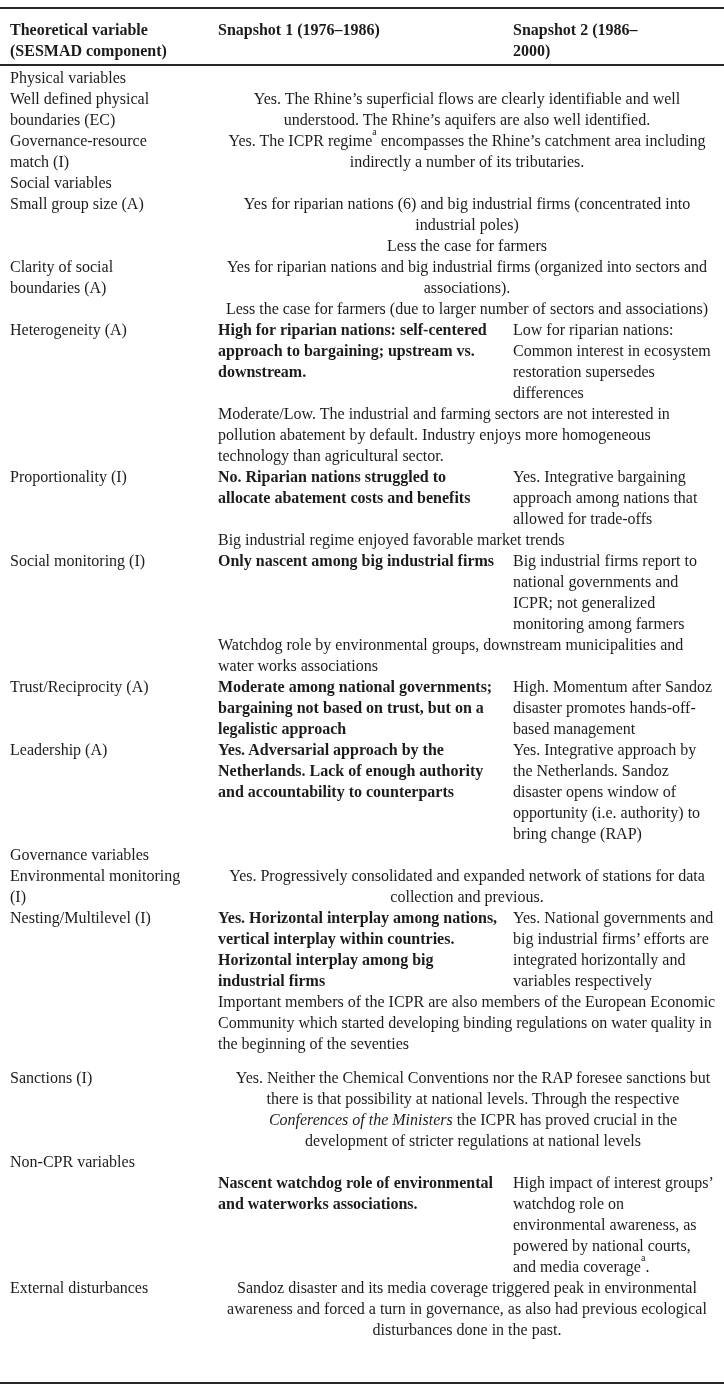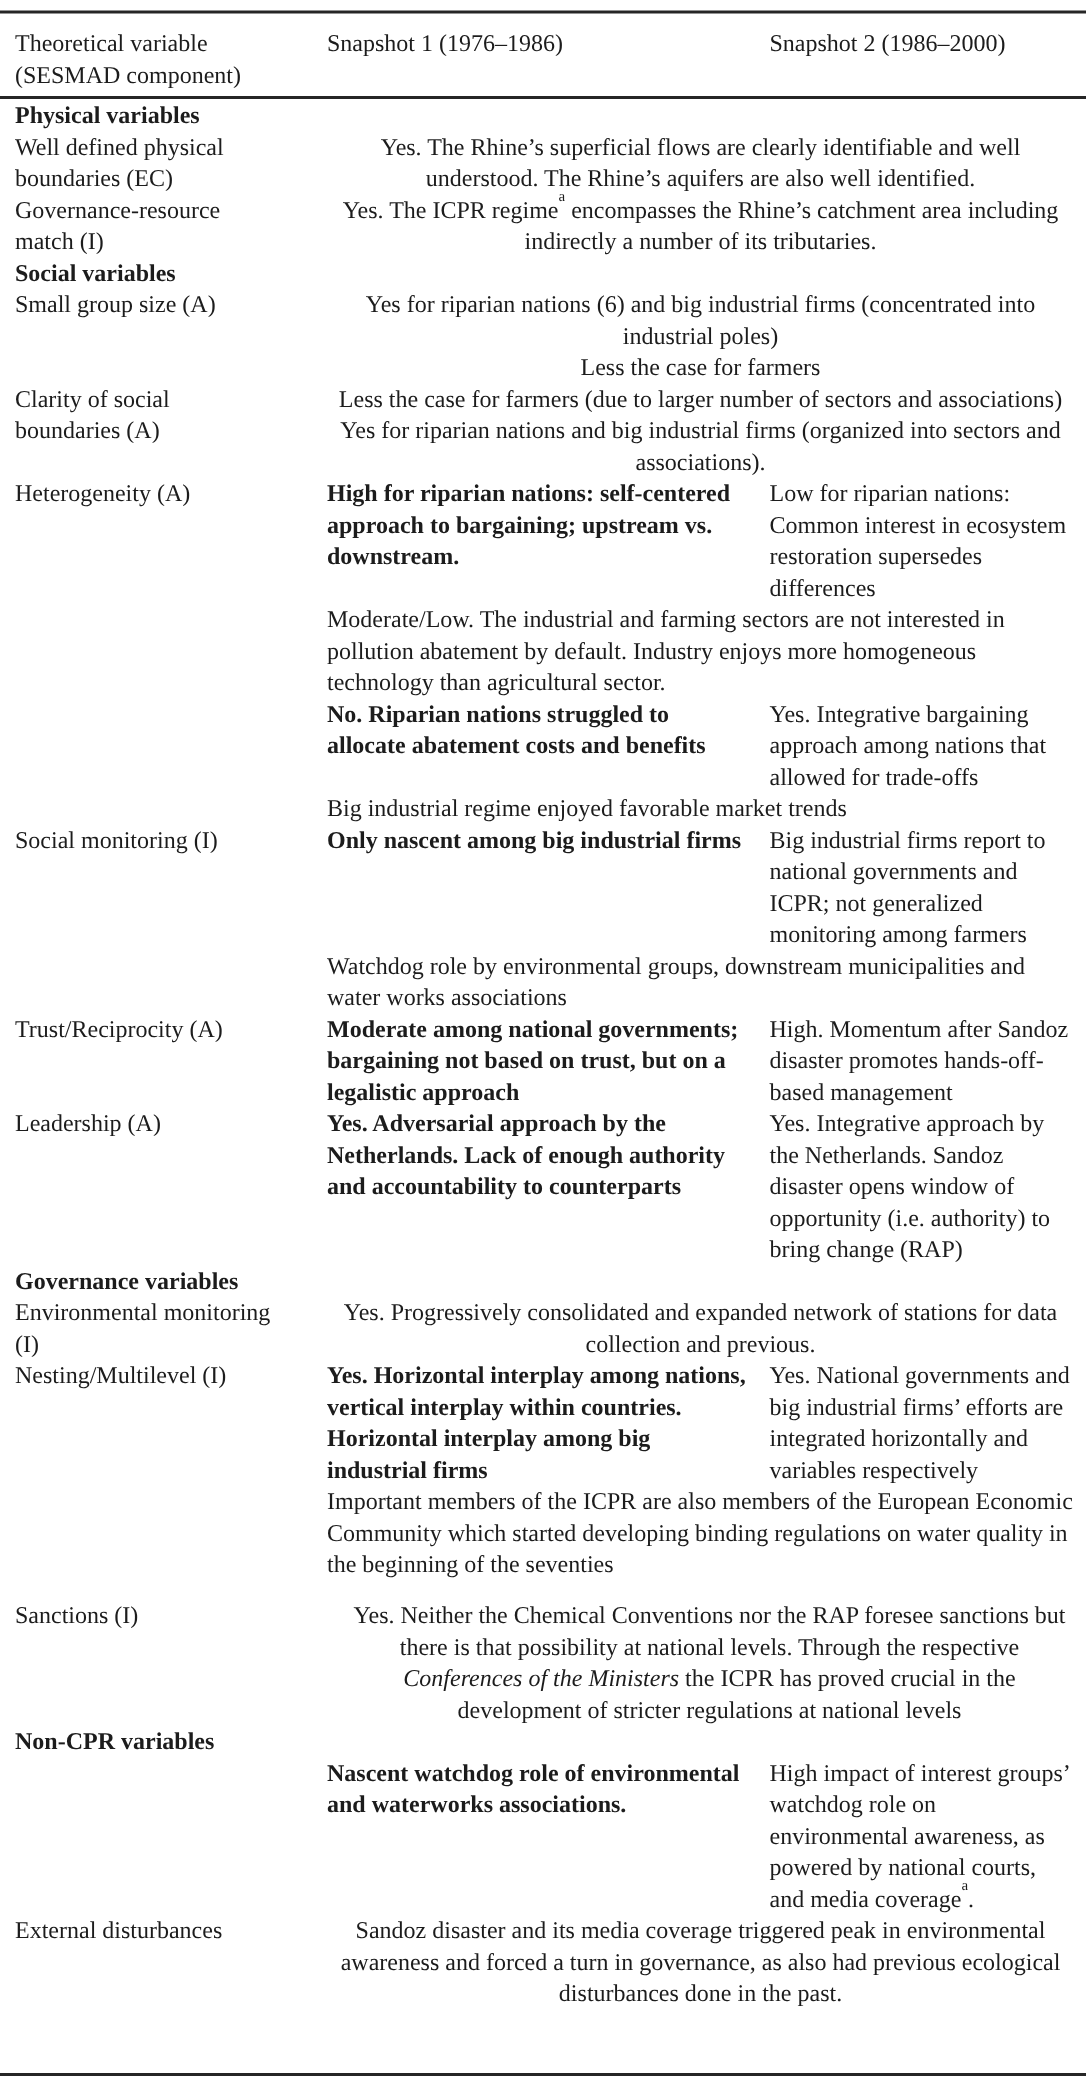--- a/index.html
+++ b/index.html
@@ -21,27 +21,27 @@
     overflow:hidden;
     box-sizing:border-box;
   }
   .rule{height:2px;background:var(--rule);}
   .rule-top{margin-top:7px;}
   .rule-bottom{position:absolute;left:0;right:0;bottom:6px;}
   .thead{
     display:grid;
     grid-template-columns:208px 295px 1fr;
     padding:10px 24px 3px 10px;
-    font-weight:normal;
+    font-weight:bold;
   }
   .hcell{padding-right:28px;}
   .tbody{padding:1px 8px 0 10px;}
   .trow{display:grid;grid-template-columns:208px 295px 1fr;}
   .c-label{grid-column:1;grid-row:1;padding-right:32px;}
-  .section .c-label{font-weight:bold;}
+  .section .c-label{font-weight:normal;}
   .c-span{grid-column:2 / 4;grid-row:1;text-align:center;}
   .c-s1{grid-column:2;grid-row:1;padding-right:14px;font-weight:bold;}
   .c-s2{grid-column:3;grid-row:1;}
   .c-after{grid-column:2 / 4;grid-row:2;}
   .gap-before{margin-top:13px;gap:12px;}
   .para{margin:0;}
   sup{font-size:10px;line-height:0;position:relative;top:-5px;}
   em{font-style:italic;}
 </style>
 </head>
@@ -80,37 +80,38 @@
       <div class="trow">
         <div class="c-label">Small group size (A)</div>
         <div class="c-span">
           <p class="para"><span>Yes for riparian nations (6) and big industrial firms (concentrated into industrial poles)</span></p>
           <p class="para"><span>Less the case for farmers</span></p>
         </div>
       </div>
       <div class="trow">
         <div class="c-label">Clarity of social boundaries (A)</div>
         <div class="c-span">
+          <p class="para"><span>Yes for riparian nations and big industrial firms (organized into sectors and associations).</span></p>
           <p class="para"><span>Less the case for farmers (due to larger number of sectors and associations)</span></p>
-          <p class="para"><span>Yes for riparian nations and big industrial firms (organized into sectors and associations).</span></p>
         </div>
       </div>
       <div class="trow">
         <div class="c-label">Heterogeneity (A)</div>
         <div class="c-s1">
           <p class="para"><span>High for riparian nations: self-centered approach to bargaining; upstream vs. downstream.</span></p>
         </div>
         <div class="c-s2">
           <p class="para"><span>Low for riparian nations: Common interest in ecosystem restoration supersedes differences</span></p>
         </div>
         <div class="c-after">
           <p class="para"><span>Moderate/Low. The industrial and farming sectors are not interested in pollution abatement by default. Industry enjoys more homogeneous technology than agricultural sector.</span></p>
         </div>
       </div>
       <div class="trow">
+        <div class="c-label">Proportionality (I)</div>
         <div class="c-s1">
           <p class="para"><span>No. Riparian nations struggled to allocate abatement costs and benefits</span></p>
         </div>
         <div class="c-s2">
           <p class="para"><span>Yes. Integrative bargaining approach among nations that allowed for trade-offs</span></p>
         </div>
         <div class="c-after">
           <p class="para"><span>Big industrial regime enjoyed favorable market trends</span></p>
         </div>
       </div>

